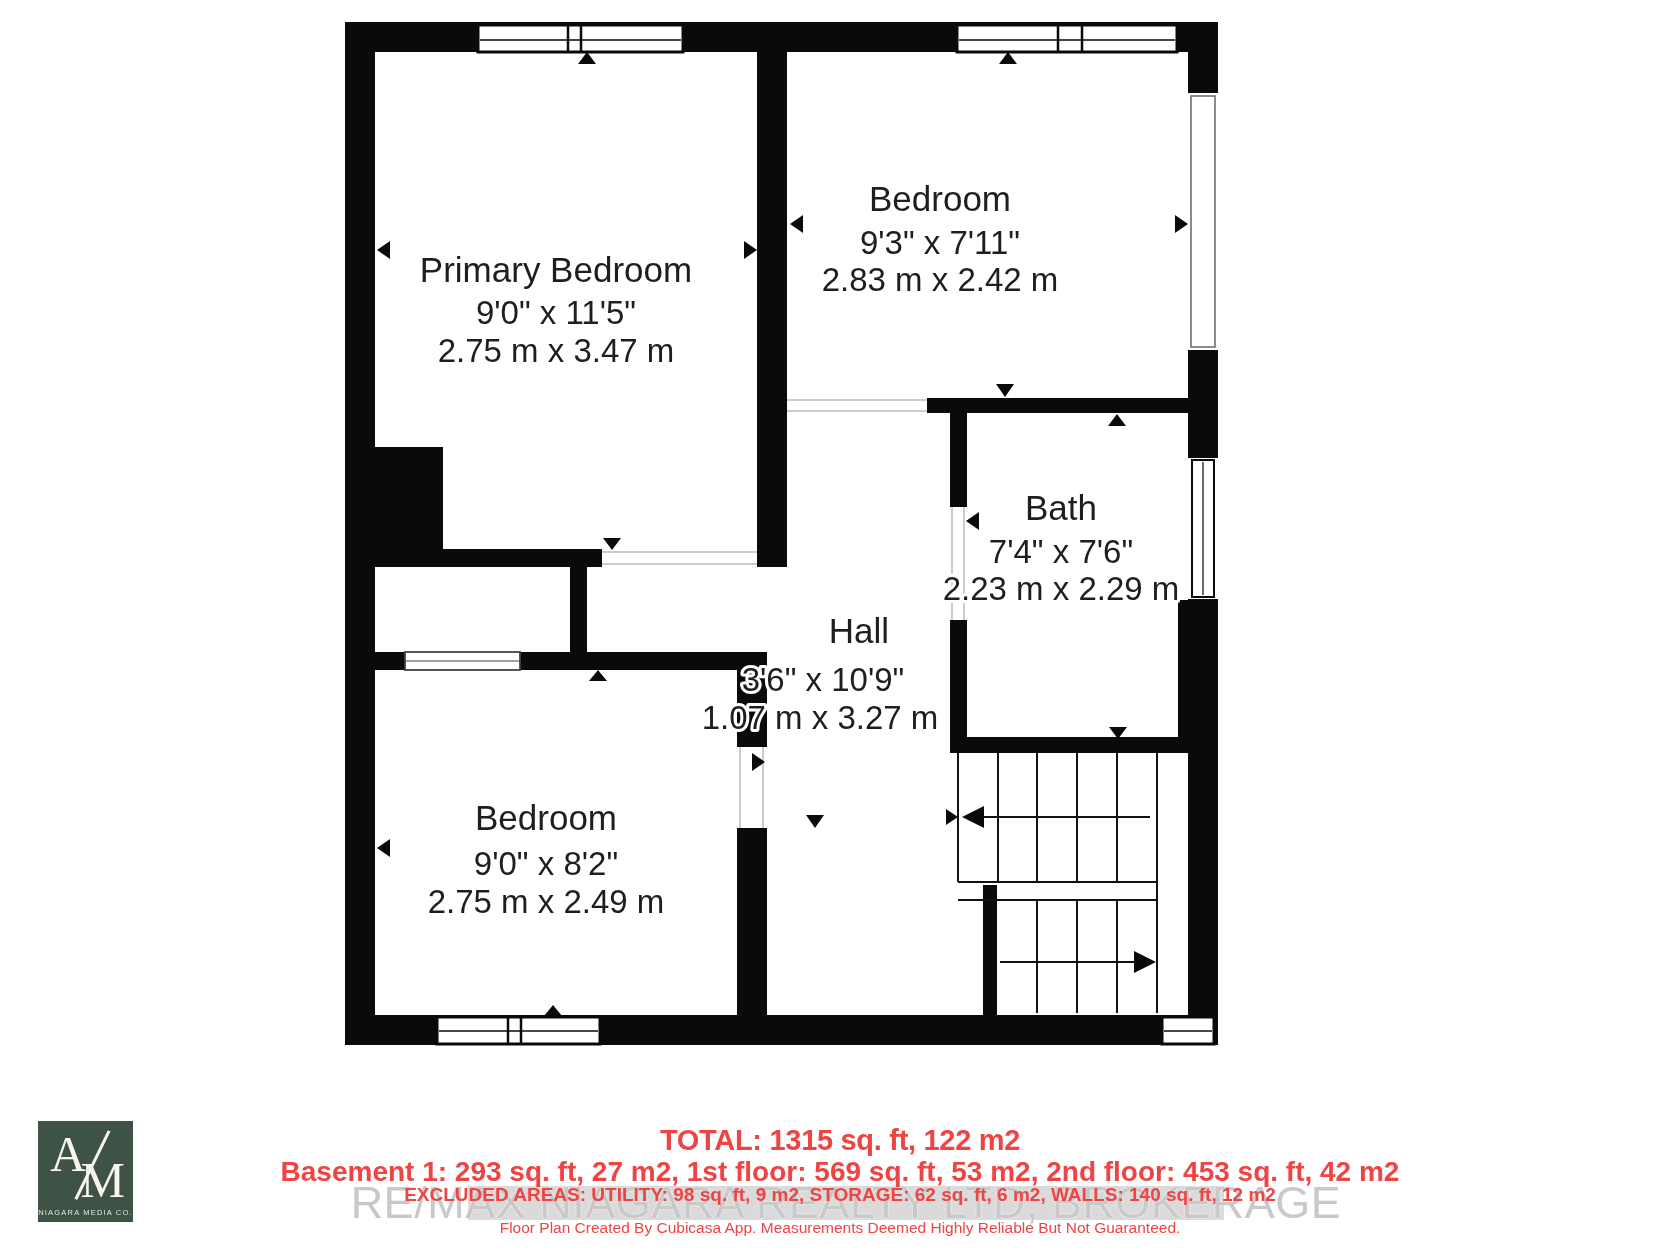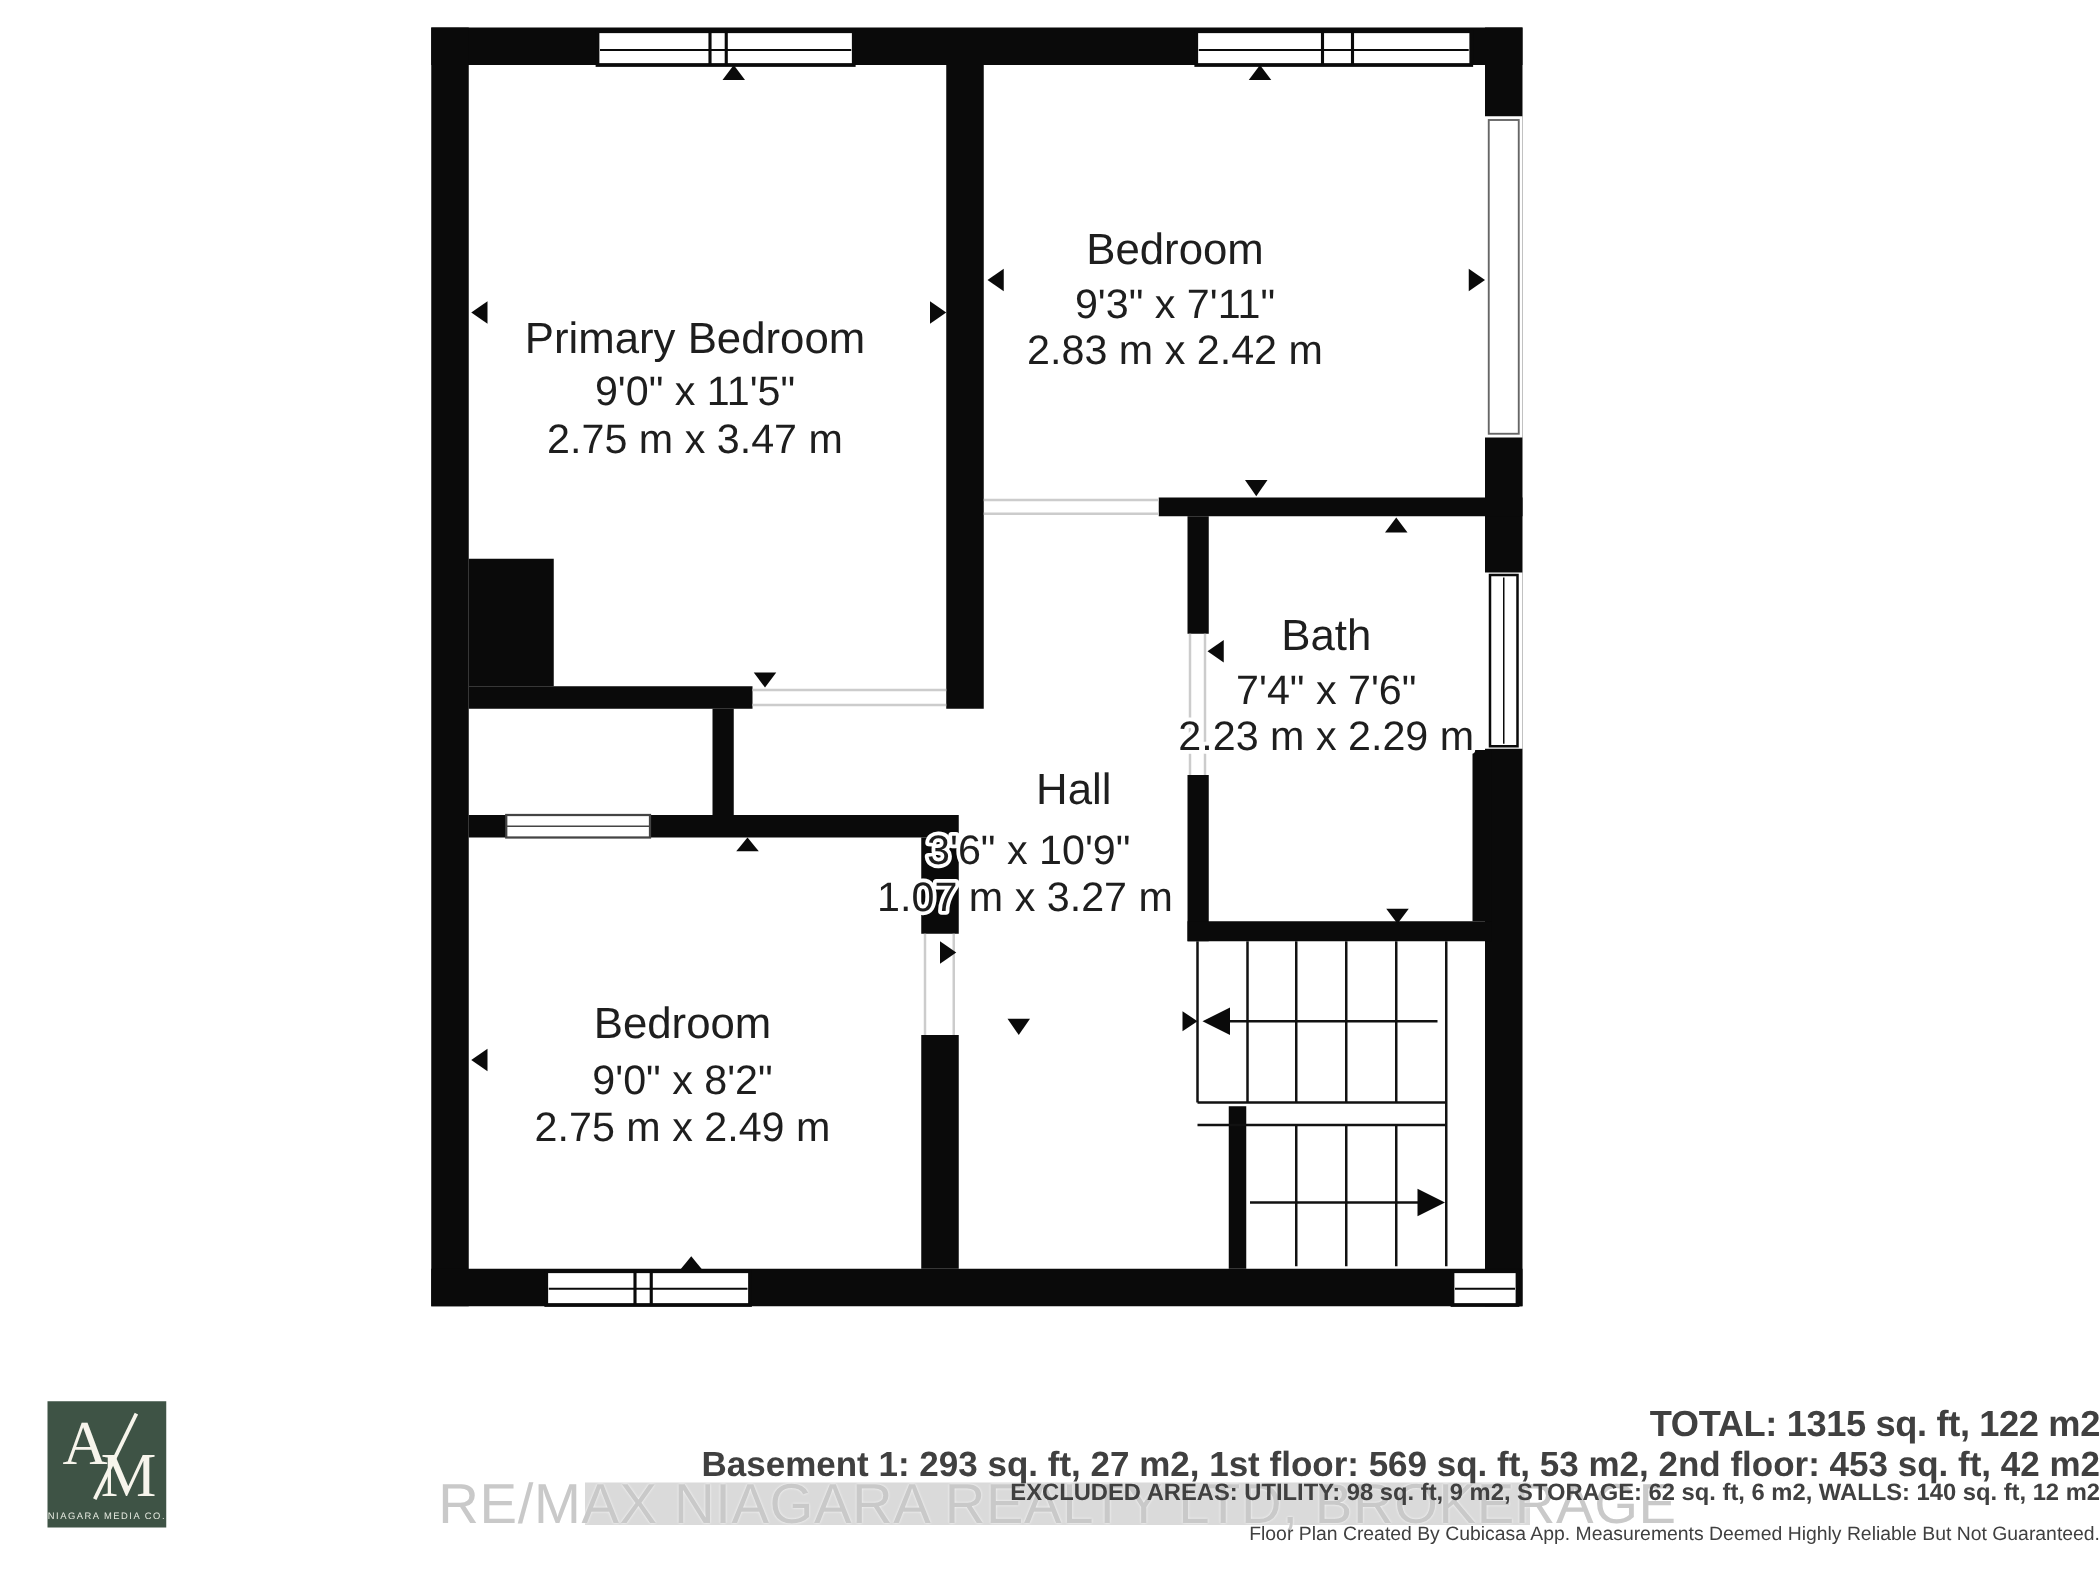--- a/index.html
+++ b/index.html
@@ -4,21 +4,21 @@
 <style>
   html,body{margin:0;padding:0;background:#ffffff;}
   #page{position:relative;width:1680px;height:1260px;background:#ffffff;overflow:hidden;
         font-family:"Liberation Sans","DejaVu Sans",sans-serif;}
   svg{position:absolute;left:0;top:0;}
   svg text{paint-order:stroke fill;stroke:#ffffff;stroke-width:6px;stroke-linejoin:round;
            fill:#1e1e1e;font-family:"Liberation Sans","DejaVu Sans",sans-serif;
            text-anchor:middle;}
   .room-name{font-size:35px;}
   .room-dim{font-size:33px;}
-  .footer-line{position:absolute;left:0;width:1680px;text-align:right;color:#404040;z-index:3;}
+  .footer-line{position:absolute;left:0;width:1680px;text-align:center;color:#ef4444;z-index:3;}
   .f-total{top:1124px;font-size:29px;font-weight:700;letter-spacing:-0.3px;}
   .f-floors{top:1156px;font-size:28px;font-weight:600;}
   .f-excluded{top:1184px;font-size:19px;font-weight:700;}
   .f-disclaimer{top:1219px;font-size:15.5px;font-weight:400;}
   .watermark{position:absolute;left:468px;top:1186px;width:756px;height:34px;background:#dadada;
              z-index:1;display:flex;align-items:center;justify-content:center;overflow:visible;}
   .watermark span{font-size:45px;line-height:34px;color:#c9c9c9;white-space:nowrap;
                   font-weight:400;letter-spacing:0.5px;
                   text-shadow:0 0 2px #ffffff;}
   .logo{position:absolute;left:38px;top:1121px;width:95px;height:101px;background:#3e5345;z-index:4;}

